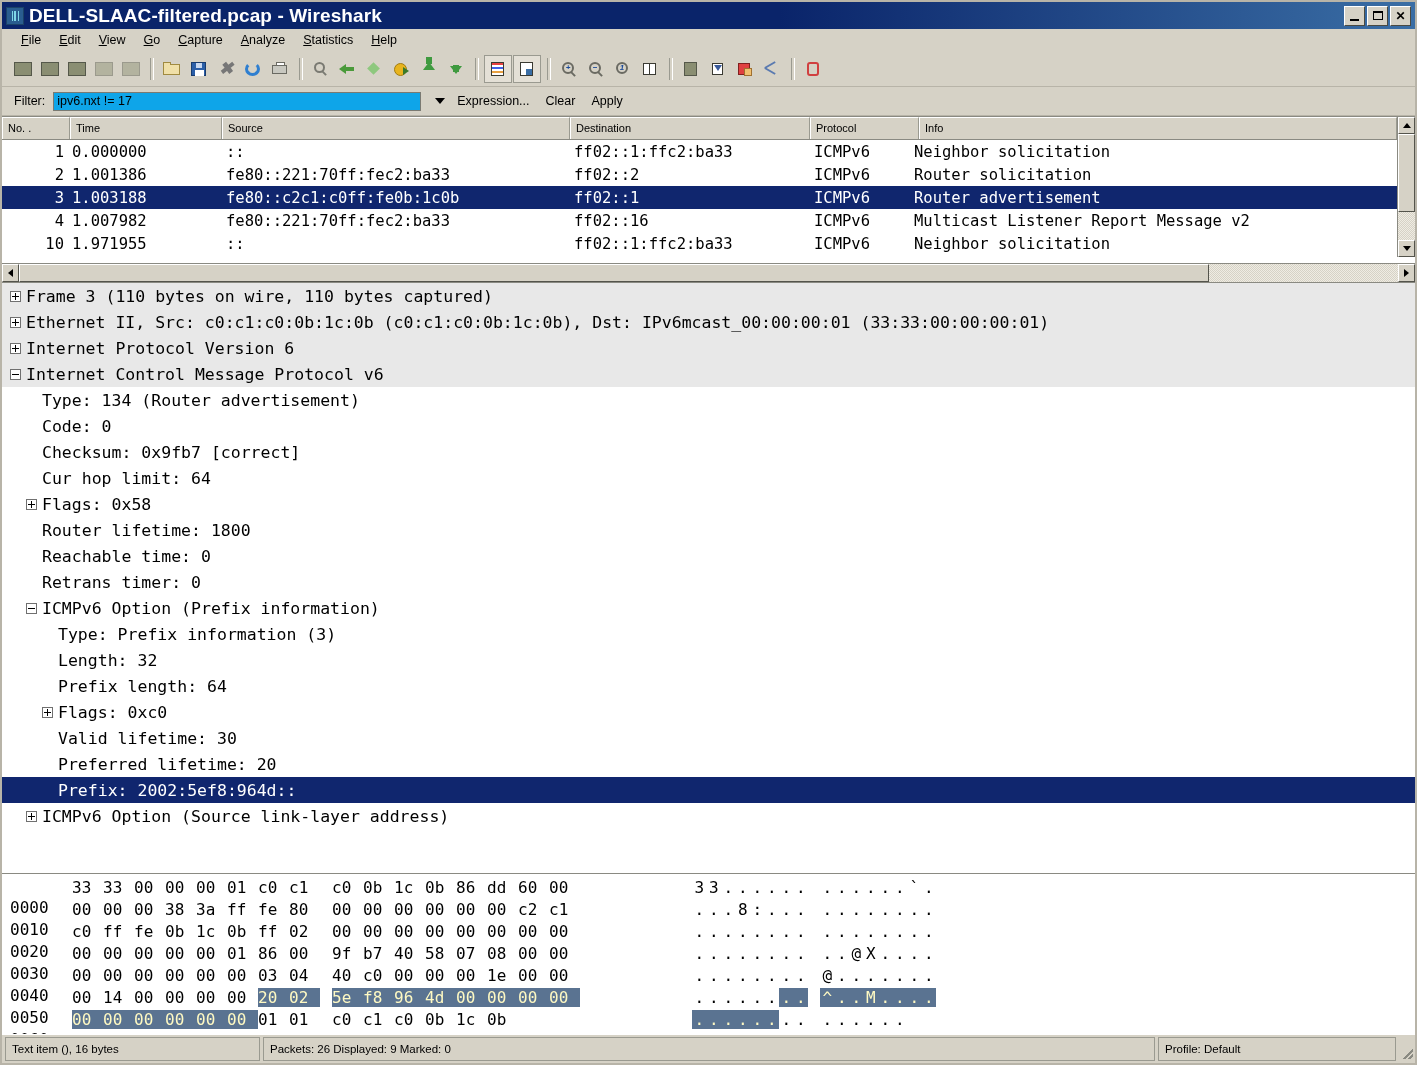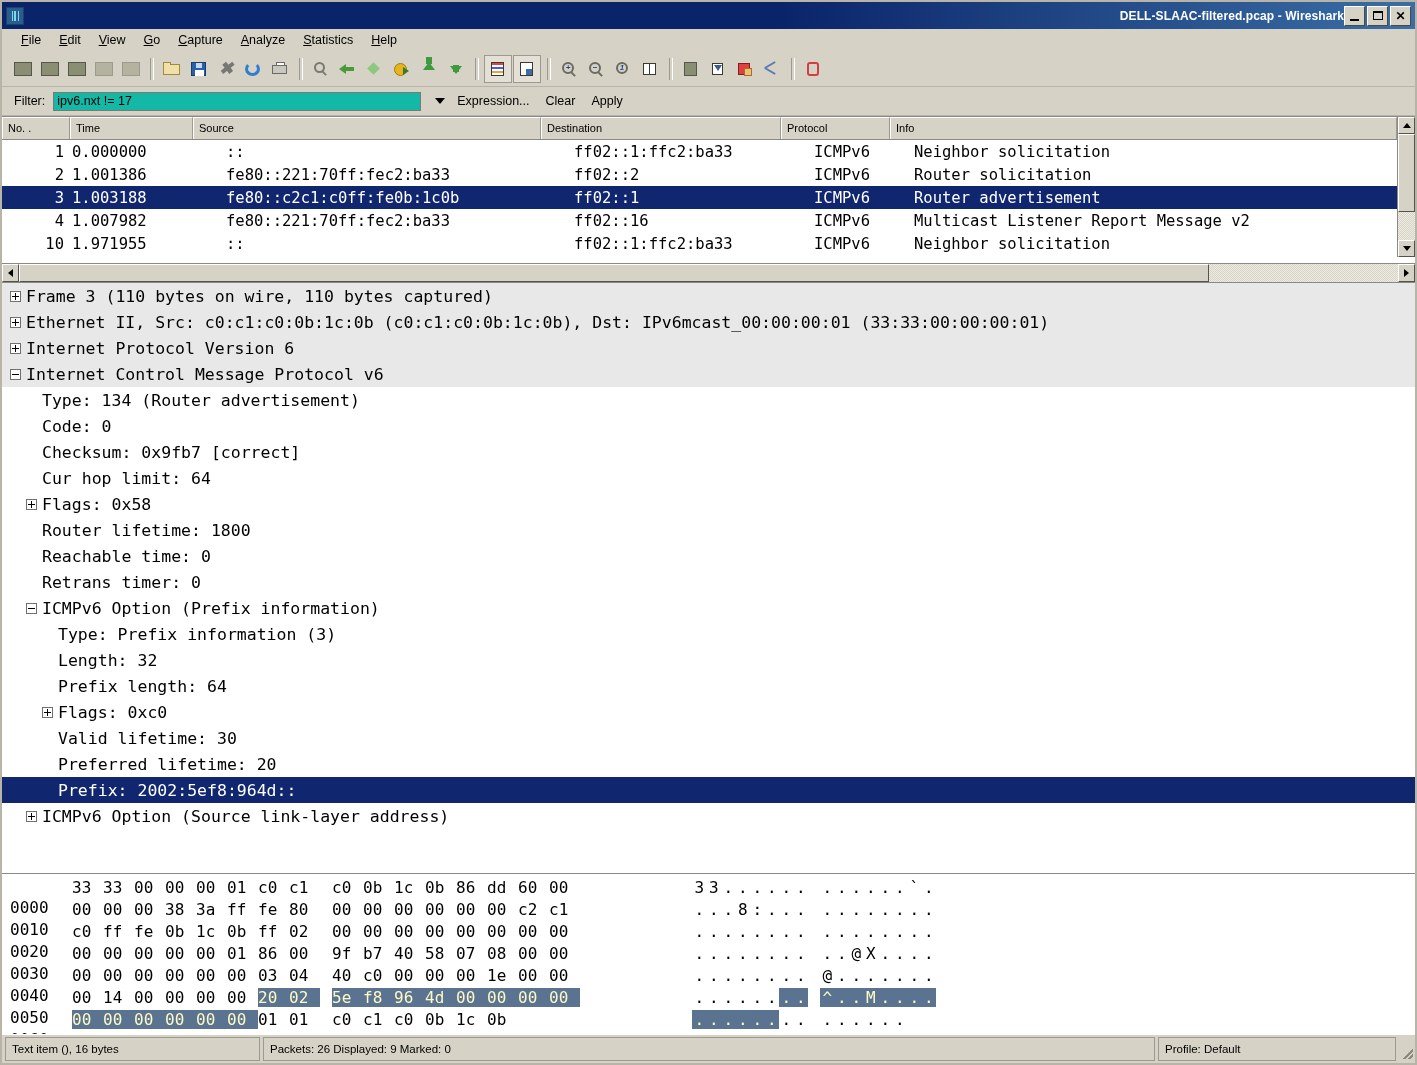--- a/index.html
+++ b/index.html
@@ -41,26 +41,25 @@
   .title-icon::after {
     content: "";
     position: absolute; left: 2px; top: 3px;
     width: 12px; height: 10px;
     background:
       linear-gradient(to right, transparent 0 3px, #7fd8e8 3px 4px, transparent 4px 5px,
                       #7fd8e8 5px 7px, transparent 7px 9px, #7fd8e8 9px 10px, transparent 10px);
   }
   .title-text {
     color: #ffffff;
-    font-size: 12px;
+    font-size: 19px;
     font-weight: bold;
     letter-spacing: 0.1px;
     white-space: nowrap;
     flex: 1 1 auto;
-    text-align: right;
   }
   .win-btns { display: flex; gap: 2px; margin-right: 2px; flex: 0 0 auto; }
   .win-btn {
     width: 21px; height: 20px;
     background: #d6d2c6;
     border: 1px solid #ffffff;
     border-right-color: #4a4a42; border-bottom-color: #4a4a42;
     box-sizing: border-box;
     position: relative;
     font-size: 11px; color: #000;
@@ -118,21 +117,21 @@
     height: 28px;
     background: #d6d2c6;
     display: flex; align-items: center;
     padding-left: 12px;
     flex: 0 0 auto;
     border-bottom: 1px solid #b8b4a8;
   }
   .filter-label { font-size: 12.5px; margin-right: 8px; }
   .filter-input {
     width: 368px; height: 19px;
-    background: #14b8a6;
+    background: #0ea5e9;
     border: 1px solid #7a7a72;
     box-sizing: border-box;
     font-family: "Liberation Sans", sans-serif;
     font-size: 12.5px;
     padding: 0 3px;
     color: #000;
     line-height: 17px;
     outline: none;
   }
   .filter-caret {
@@ -537,21 +536,21 @@
     <span class="filter-btn"><span class="ul">E</span><span>xpression...</span></span>
     <span class="filter-btn"><span class="ul">C</span><span>lear</span></span>
     <span class="filter-btn"><span class="ul">A</span><span>pply</span></span>
   </div>
 
   <div class="pane-list">
     <div class="list-body">
       <div style="flex:1 1 auto;display:flex;flex-direction:column;min-width:0;">
         <div class="cols">
           <div class="col-h" style="width:68px">No. .</div>
-          <div class="col-h" style="width:123px">Time</div>
+          <div class="col-h" style="width:152px">Time</div>
           <div class="col-h" style="width:348px">Source</div>
           <div class="col-h" style="width:240px">Destination</div>
           <div class="col-h" style="width:109px">Protocol</div>
           <div class="col-h" style="flex:1 1 auto">Info</div>
         </div>
         <div class="rows">
           <div class="prow">
             <span class="c-no">1</span>
             <span class="c-time">0.000000</span>
             <span class="c-src">::</span>

